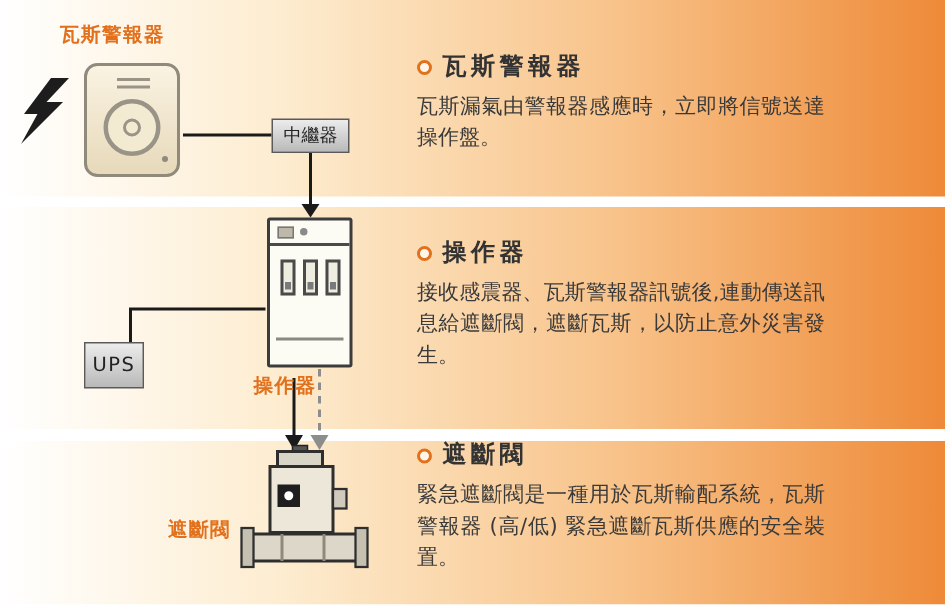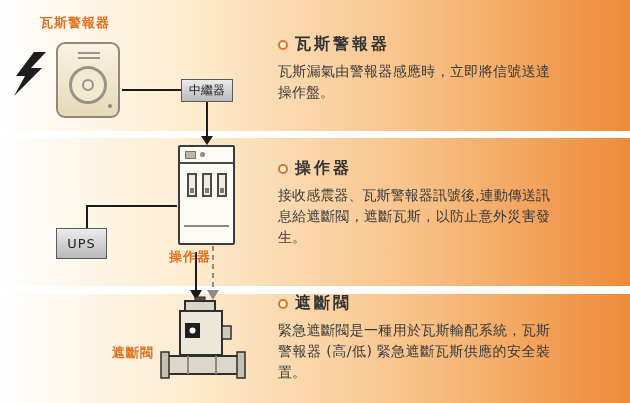--- a/index.html
+++ b/index.html
@@ -24,21 +24,21 @@
     border-radius:50%;background:#f3ead2;box-sizing:border-box;}
   .alarm .ring-in{position:absolute;left:10px;top:10px;width:12px;height:12px;border:2px solid #9a9488;
     border-radius:50%;box-sizing:border-box;}
   .alarm .dot{position:absolute;right:6px;bottom:8px;width:4px;height:4px;border-radius:50%;background:#8f8a7c;}
 
   .graybox{position:absolute;box-sizing:border-box;border:1px solid #5a5a5a;
     background:linear-gradient(180deg,#ececec,#b9b9b9);
     display:flex;align-items:center;justify-content:center;
     font-size:12px;color:#222;}
   .relay{left:181px;top:79px;width:52px;height:23px;}
-  .ups{left:56px;top:228px;width:51px;height:31px;font-size:13px;letter-spacing:1px;}
+  .ups{left:56px;top:228px;width:40px;height:31px;font-size:13px;letter-spacing:1px;}
 
   .panel{position:absolute;left:178px;top:145px;width:57px;height:100px;box-sizing:border-box;
     border:2px solid #3c3c3c;background:#fcfbf4;border-radius:2px;}
   .panel .ptop{height:15px;border-bottom:2px solid #4a4a4a;display:flex;align-items:center;gap:4px;padding:0 5px;}
   .panel .ptop i{display:block;width:9px;height:6px;background:#bdb8a8;border:1px solid #777;}
   .panel .ptop b{display:block;width:5px;height:5px;border-radius:50%;background:#8a8a8a;}
   .panel .switches{display:flex;justify-content:center;gap:5px;margin-top:9px;}
   .panel .sw{width:10px;height:24px;border:2px solid #4a4a4a;position:relative;box-sizing:border-box;background:#efece0;}
   .panel .sw i{position:absolute;left:1px;bottom:2px;width:4px;height:5px;background:#7a7a7a;}
   .panel .pline{position:absolute;left:4px;right:4px;bottom:16px;height:2px;background:#8a8a80;}

